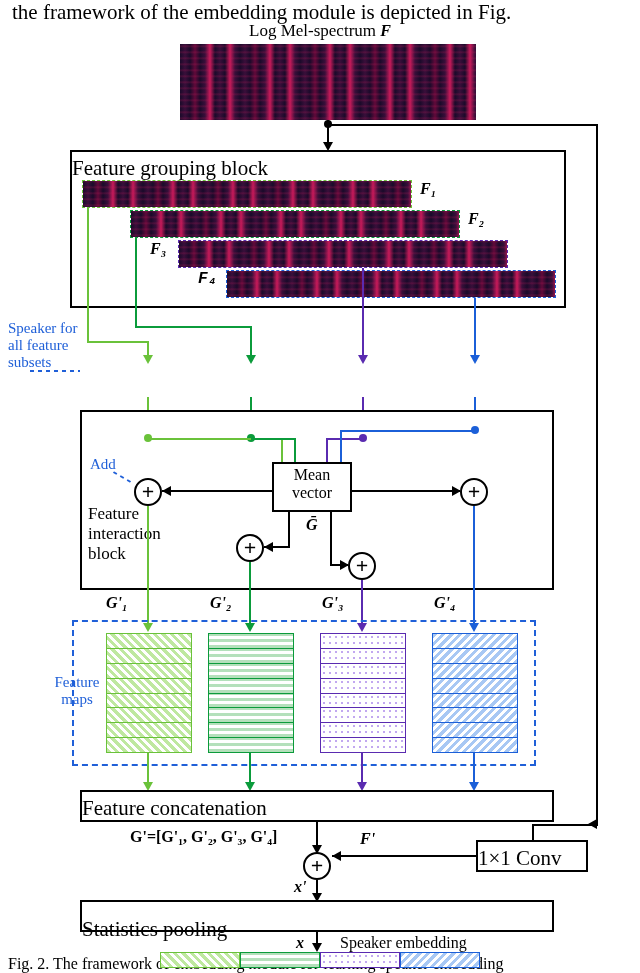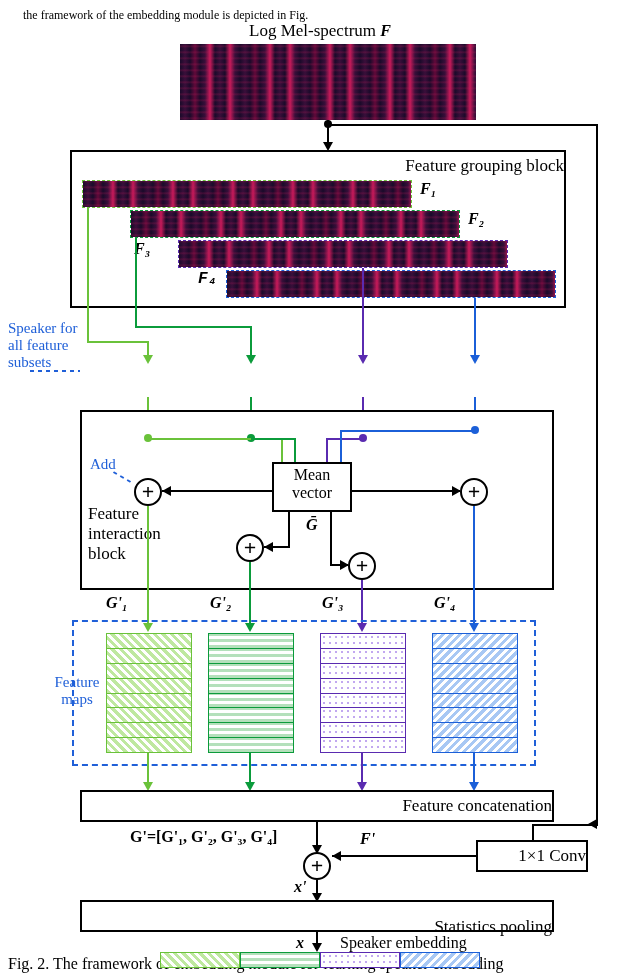--- a/index.html
+++ b/index.html
@@ -1,36 +1,36 @@
 <!DOCTYPE html>
 <html><head>
 <meta charset="utf-8">
 <style>
 * { box-sizing: border-box; margin: 0; padding: 0; }
 body { font-family: "Times New Roman", serif; font-size: 14px; background: #fff; width: 640px; }
 .page { position: relative; width: 640px; height: 973px; }
 .abs { position: absolute; }
-.crop-top { top: 8px; left: 0; right: 0; font-size: 12px; padding: 0 23px; }
+.crop-top { top: 0; left: 0; right: 0; font-size: 21px; padding: 0 12px; }
 .crop-bot { bottom: 0; left: 0; right: 0; font-size: 16px; padding: 0 8px; }
 
 .title-spec { top: 21px; left: 0; width: 640px; text-align: center; font-size: 17px; }
 .spec-main { top: 44px; left: 180px; width: 296px; height: 76px; }
 .spectrogram { background: linear-gradient(90deg,#1a0a2a,#3a0f3a,#1a0a2a,#610a3a,#1a0a2a,#3a0f3a,#c81a5a,#1a0a2a,#3a0f3a,#1a0a2a,#c81a5a,#3a0f3a,#1a0a2a); background-size: 60px 100%; position: relative; }
 .spectrogram::after { content:""; position:absolute; inset:0; background: repeating-linear-gradient(0deg, rgba(200,26,90,0) 0, rgba(200,26,90,0.25) 2px, rgba(0,0,0,0) 3px, rgba(0,0,0,0) 6px); }
 
 .arrow-head { width:0; height:0; }
 .ad { border-left:5px solid transparent; border-right:5px solid transparent; border-top:9px solid #000; }
 .ar { border-top:5px solid transparent; border-bottom:5px solid transparent; border-left:9px solid #000; }
 .al { border-top:5px solid transparent; border-bottom:5px solid transparent; border-right:9px solid #000; }
 .vline { width:2px; background:#000; }
 .hline { height:2px; background:#000; }
 .dot { width:8px; height:8px; border-radius:50%; background:#000; }
 
 .block { border:2px solid #000; background:#fff; }
-.block-label { text-align:right; font-size:17px; }
+.block-label { text-align:left; font-size:21px; }
 
 .fglabel { font-style: italic; font-weight: bold; font-size: 16px; }
 
 .sidenote { color:#2060d8; font-size:15px; }
 .dashed-line { background-image: linear-gradient(90deg,#2060d8 50%,transparent 50%); background-size:8px 2px; height:2px; }
 
 .adder { width:28px; height:28px; border:2px solid #000; border-radius:50%; background:#fff; display:flex; align-items:center; justify-content:center; font-size:22px; font-weight:bold; line-height:1; }
 
 .fmap { width:86px; height:120px; border:1px solid; display:flex; flex-direction:column; }
 .fmap > div { flex:1; border-bottom:1px solid; }
@@ -100,21 +100,21 @@
       <div class="spectrogram sub-spec"></div>
     </div>
 <div class="abs fglabel" style="top:180px; left:420px;">F₁</div>
 <div class="abs sub-spec-wrap ssw2" style="top:210px; left:130px; width:330px;">
       <div class="spectrogram sub-spec"></div>
     </div>
 <div class="abs fglabel" style="top:210px; left:468px;">F₂</div>
 <div class="abs sub-spec-wrap ssw3" style="top:240px; left:178px; width:330px;">
       <div class="spectrogram sub-spec"></div>
     </div>
-<div class="abs fglabel" style="top:240px; left:134px;font-style:italic;">F₃</div>
+<div class="abs fglabel" style="top:240px; left:150px;font-style:italic;">F₃</div>
 <div class="abs sub-spec-wrap ssw4" style="top:270px; left:226px; width:330px;">
       <div class="spectrogram sub-spec"></div>
     </div>
 <div class="abs fglabel" style="top:270px; left:198px;font-family:Liberation Mono, monospace;">F₄</div>
 
 <div class="abs c-lg" style="top:208px; left:87px; width:2px; height:135px;"></div>
 <div class="abs c-lg" style="top:341px; left:87px; width:60px; height:2px;"></div>
 <div class="abs c-lg" style="top:341px; left:147px; width:2px; height:15px;"></div>
 <div class="abs arrow-head ad ah-lg" style="top:355px; left:143px;"></div>
 

